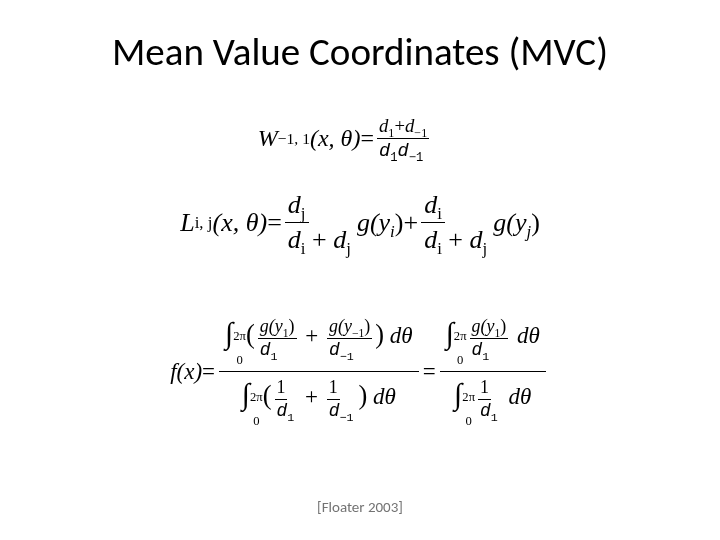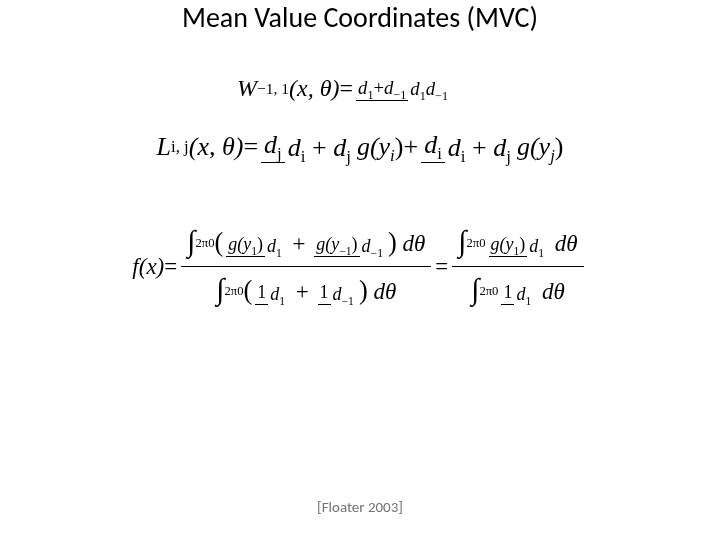--- a/index.html
+++ b/index.html
@@ -9,24 +9,25 @@
     }
     body {
       width: 720px;
       height: 540px;
       background: #ffffff;
       font-family: Calibri, Arial, sans-serif;
       position: relative;
       overflow: hidden;
     }
     .slide-title {
-      font-size: 28px;
+      font-size: 39px;
       font-weight: 400;
       color: #000;
       text-align: center;
+      padding-top: 28px;
       letter-spacing: 0px;
     }
     .content {
       padding: 40px 60px 0 60px;
     }
     .eq-row {
       font-family: "Times New Roman", "Latin Modern Math", serif;
       font-size: 22px;
       color: #000;
       display: flex;
@@ -50,52 +51,53 @@
     .italic {
       font-style: italic;
     }
     .sub {
       font-size: 0.65em;
       vertical-align: sub;
       line-height: 0;
     }
     .frac {
       display: inline-flex;
-      flex-direction: row;
-      align-items: center;
+      flex-direction: column;
+      align-items: flex-start;
       vertical-align: middle;
       margin: 0 3px;
     }
     .frac .num {
       border-bottom: 1px solid #000;
       padding: 0 3px 2px 3px;
       text-align: center;
     }
     .frac .den {
       padding: 2px 3px 0 3px;
       text-align: center;
     }
     .frac-sm {
       font-size: 0.78em;
     }
     .frac-sm .num {
       padding: 0 2px 1px 2px;
     }
     .frac-sm .den {
       padding: 1px 2px 0 2px;
+      font-family: Liberation Mono, monospace;
     }
     .int {
       font-size: 1.3em;
       position: relative;
       display: inline-block;
       margin-right: 2px;
     }
     .int-limits {
       display: inline-flex;
-      flex-direction: row;
+      flex-direction: column;
       font-size: 0.55em;
       line-height: 1;
       vertical-align: 0.3em;
       margin-left: -2px;
     }
     .int-limits .upper {
       margin-bottom: 0.9em;
     }
     .bigfrac {
       display: inline-flex;

